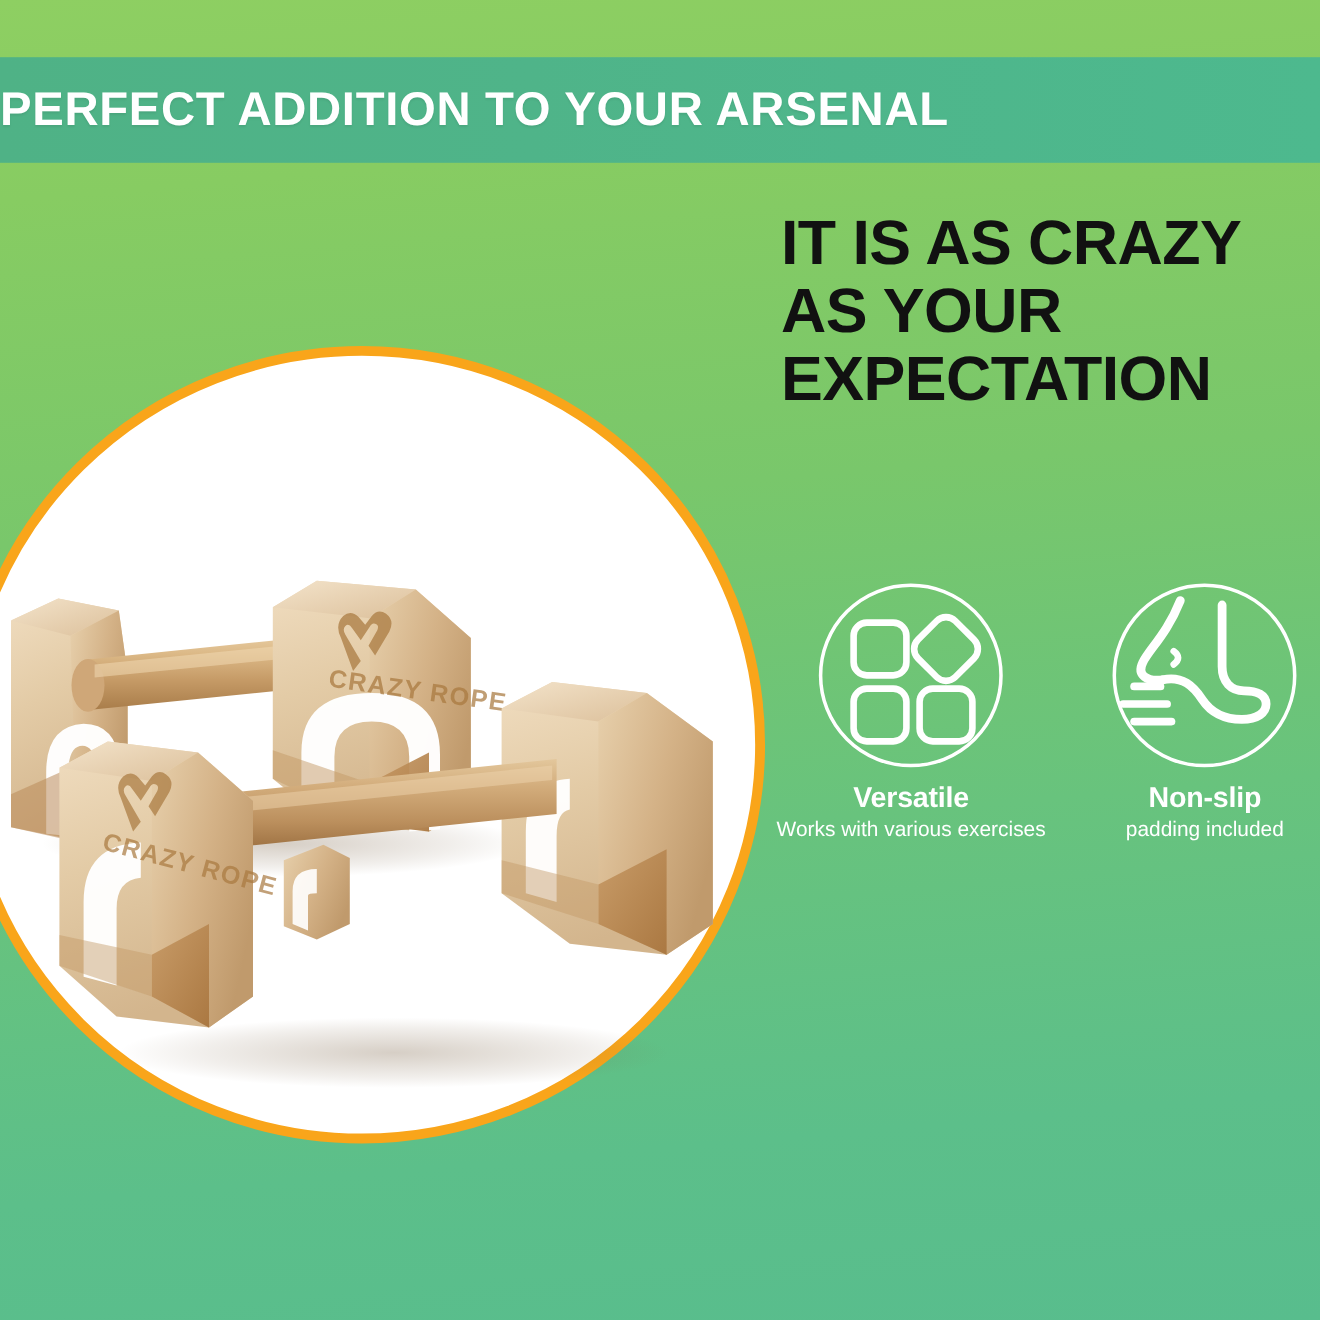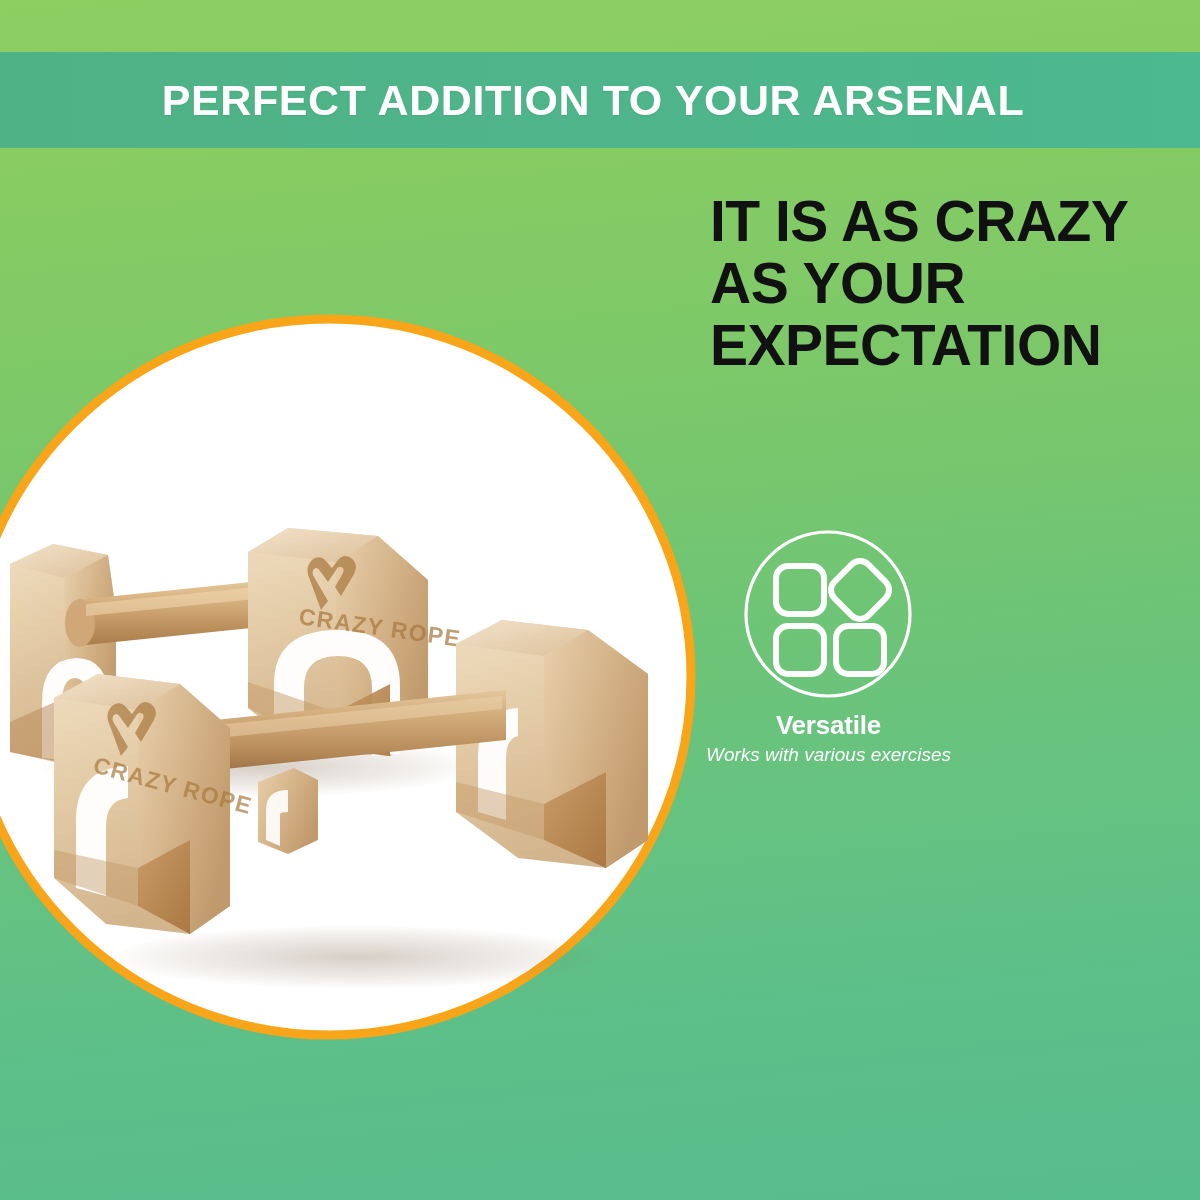--- a/index.html
+++ b/index.html
@@ -20,21 +20,21 @@
        #68c37d 62%,
        #5cbf8a 84%,
        #58bd8d 100%);
   }
 
   
   #banner {
     position:absolute; left:0; top:52px;
     width:1200px; height:96px;
     background:linear-gradient(90deg,#4fb286 0%,#4fb489 40%,#4db98e 100%);
-    display:flex; align-items:center; justify-content:center;
+    display:flex; align-items:center; justify-content:flex-start;
     padding-right:14px;
   }
   #banner-text {
     color:#ffffff;
     font-size:43px;
     font-weight:bold;
     letter-spacing:0.6px;
     white-space:nowrap;
     text-shadow:0 1px 2px rgba(0,0,0,.07);
   }
@@ -75,21 +75,21 @@
   }
   .feature { display:flex; flex-direction:column; align-items:center; }
   .feature-icon-wrap { width:172px; height:172px; }
   .feature-title {
     color:#ffffff; font-size:26px; font-weight:bold;
     margin-top:10px; text-align:center; white-space:nowrap;
     letter-spacing:-0.2px;
   }
   .feature-sub {
     color:#ffffff; font-size:19px; margin-top:3px;
-    text-align:center; white-space:nowrap;font-style:italic;
+    text-align:center; white-space:nowrap;
   }
 </style>
 </head>
 <body>
 
 <div id="poster">
 
   <div id="banner">
     <div id="banner-text">PERFECT ADDITION TO YOUR ARSENAL</div>
   </div>
@@ -239,15 +239,32 @@
           <rect x="94" y="98" width="48" height="48" rx="12" fill="none" stroke="#ffffff" stroke-width="6"></rect>
           <rect x="-24" y="-24" width="48" height="48" rx="12" fill="none" stroke="#ffffff" stroke-width="6" transform="translate(118 62) rotate(45)"></rect>
         </svg>
       </div>
       <div class="feature-title">Versatile</div>
       <div class="feature-sub">Works with various exercises</div>
     </div>
 
 
 
+    <div class="feature">
+      <div class="feature-icon-wrap">
+        <svg viewBox="0 0 172 172">
+          <circle cx="86" cy="86" r="82" fill="none" stroke="#ffffff" stroke-width="3.2"></circle>
+          <path d="M64 18 C52 48 36 62 30 74 C24 86 34 92 48 90" fill="none" stroke="#ffffff" stroke-width="8" stroke-linecap="round"></path>
+          <path d="M48 90 C66 86 76 96 84 108 C92 120 104 126 120 126
+                   C134 126 142 120 142 112 C142 104 134 100 122 100
+                   C110 100 102 92 102 78 L102 22" fill="none" stroke="#ffffff" stroke-width="8" stroke-linecap="round" stroke-linejoin="round"></path>
+          <path d="M58 64 q8 6 0 12" fill="none" stroke="#ffffff" stroke-width="6" stroke-linecap="round"></path>
+          <path d="M22 96 H46" stroke="#ffffff" stroke-width="7" stroke-linecap="round"></path>
+          <path d="M12 112 H52" stroke="#ffffff" stroke-width="7" stroke-linecap="round"></path>
+          <path d="M22 128 H56" stroke="#ffffff" stroke-width="7" stroke-linecap="round"></path>
+        </svg>
+      </div>
+      <div class="feature-title">Non-slip</div>
+      <div class="feature-sub">padding included</div>
+    </div>
 
   </div>
 </div>
 
 </body></html>

